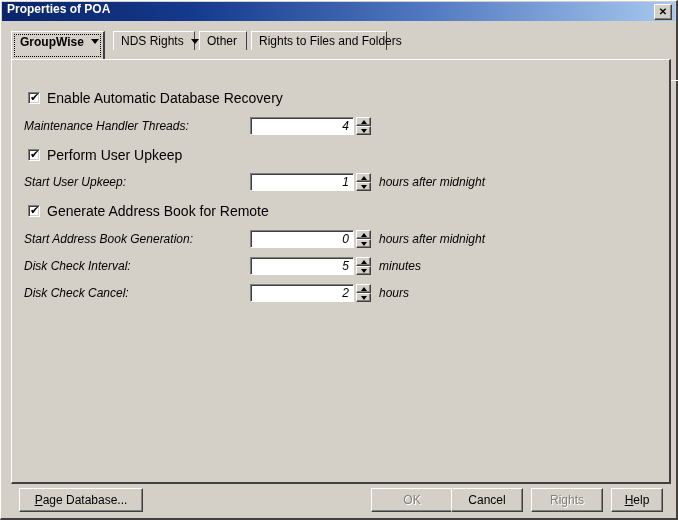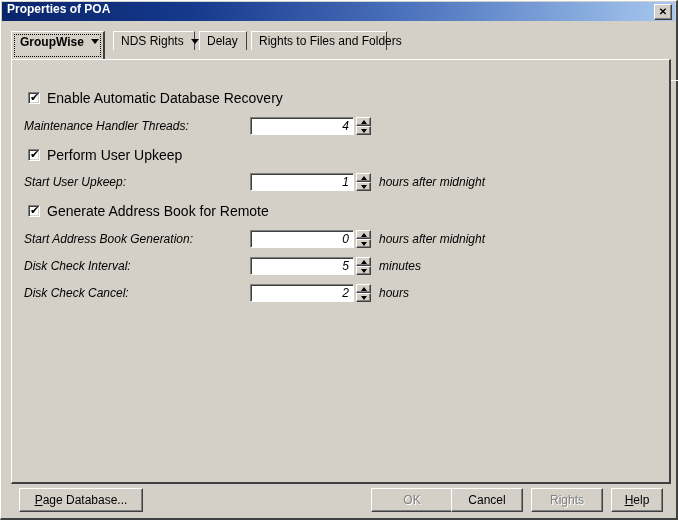--- a/index.html
+++ b/index.html
@@ -329,21 +329,21 @@
         <span>Properties</span>
       </div>
     </div>
 
     <div class="tab" id="tab-nds">
       <span>NDS Rights</span>
       <span class="caret"></span>
     </div>
 
     <div class="tab" id="tab-other">
-      <span>Delay</span>
+      <span>Other</span>
     </div>
 
     <div class="tab" id="tab-rights">
       <span>Rights to Files and Folders</span>
     </div>
 
     <div id="tabstrip-underline"></div>
   </div>
 
   <div id="panel">

